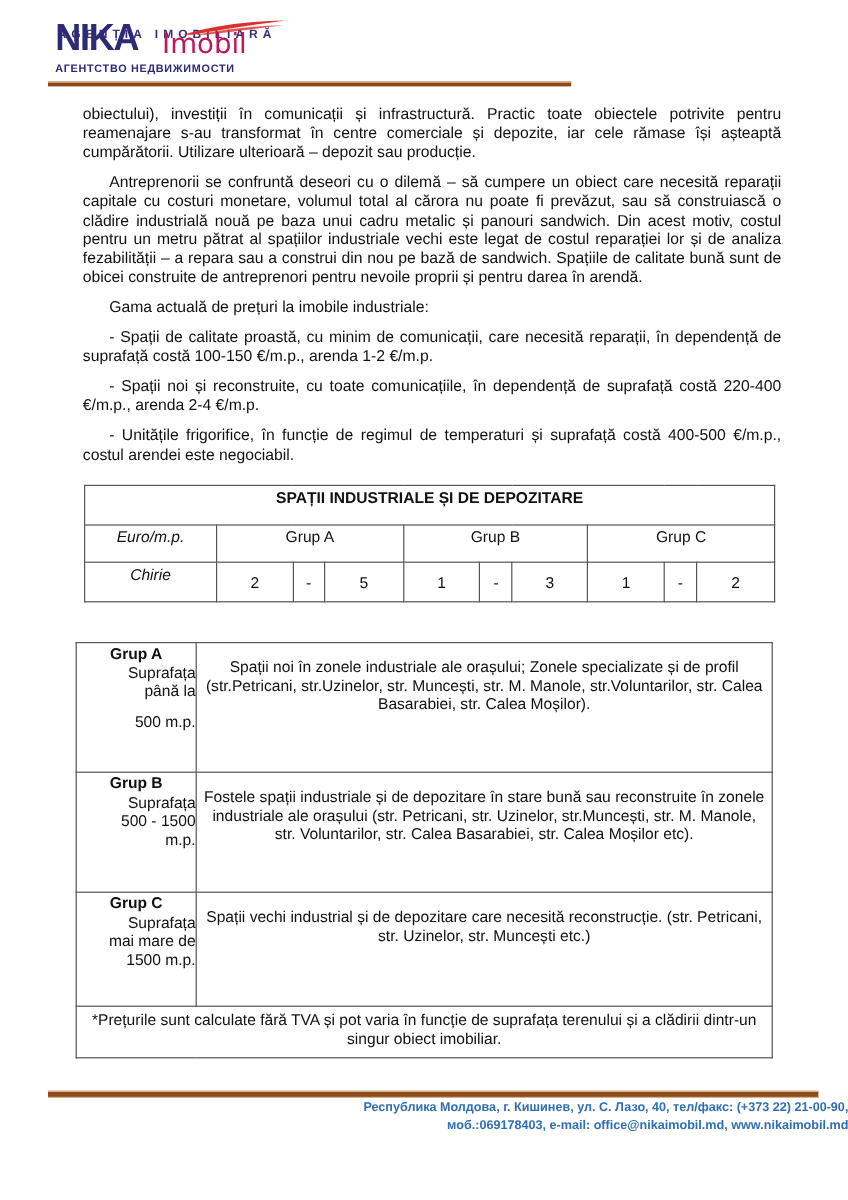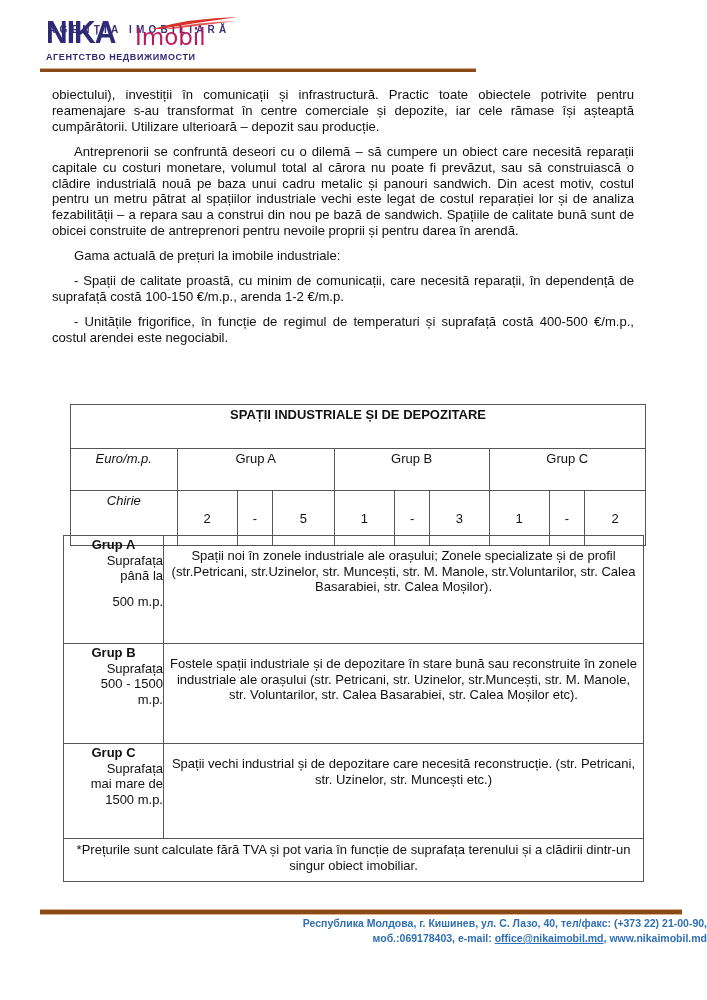--- a/index.html
+++ b/index.html
@@ -14,28 +14,28 @@
                color: #2e2a78; letter-spacing: -1px; font-family: "Liberation Sans", sans-serif; transform: scaleY(1.05); }
   .logo-imobil { position: absolute; left: 95px; top: 20px; font-size: 23px; color: #be185d;
                  font-family: "DejaVu Sans", sans-serif; letter-spacing: 0px; }
   .logo-swoosh { position: absolute; left: 110px; top: 12px; width: 90px; height: 14px; }
   .logo-bottom { position: absolute; left: 6px; top: 48px; font-size: 9px; font-weight: bold;
                  color: #2e2a78; letter-spacing: 0.6px; white-space: nowrap; }
   .header-rule { position: absolute; left: 40px; top: 68px; width: 436px; height: 3px;
                  background: #8a4a1a; border-top: 1px solid #d9b08a; }
 
   
-  .content { position: absolute; left: 52px; top: 87px; width: 582px; font-size: 13.1px; line-height: 15.9px; }
+  .content { position: absolute; left: 69px; top: 87px; width: 582px; font-size: 13.1px; line-height: 15.9px; }
   .content p { margin: 0 0 9px 0; text-align: justify; text-indent: 22px; }
   .content p.first { text-indent: 0; }
 
   
   .price-table { position: absolute; left: 70px; top: 404px; width: 576px; border-collapse: collapse;
                  font-size: 13px; }
-  .price-table td { border: 1px solid #555; text-align: center; height: 24px; padding: 15px; }
+  .price-table td { border: 1px solid #555; text-align: center; height: 24px; padding: 4px; }
   .price-table .title-cell { font-weight: bold; height: 26px; vertical-align: top; padding-top: 2px; }
   .price-table .italic { font-style: italic; }
   .price-table .group-cell { vertical-align: top; padding-top: 2px; height: 24px; }
   .price-table .row-label { vertical-align: top; padding-top: 2px; }
 
   
   .groups-table { position: absolute; left: 63px; top: 535px; width: 581px; border-collapse: collapse;
                   font-size: 13px; line-height: 15.5px; }
   .groups-table td { border: 1px solid #555; padding: 0; }
   .groups-table .g-left { width: 99px; text-align: center; vertical-align: top; padding-top: 1px; }
@@ -46,21 +46,21 @@
   .groups-table .row-b td { height: 75px; }
   .groups-table .row-c td { height: 70px; }
   .groups-table .row-note td { height: 39px; text-align: center; vertical-align: top; padding-top: 3px; }
   .spacer { display: block; height: 10px; }
 
   
   .footer-rule { position: absolute; left: 40px; top: 909px; width: 642px; height: 4px;
                  background: #8a4a1a; border-top: 1px solid #d9b08a; border-bottom: 1px solid #d9b08a; }
   .footer-text { position: absolute; left: 0; top: 916px; width: 707px; text-align: right;
                  font-size: 10.5px; line-height: 15px; font-weight: bold; color: #2f6fb3; }
-  .footer-text a { color: #2f6fb3; text-decoration: underline; }
+  .footer-text a { color: #2f6fb3; }
 </style>
 </head>
 <body>
 
 <div class="logo">
   <div class="logo-top">AGENȚIA IMOBILIARĂ</div>
   <div class="logo-nika">NIKA</div>
   <svg class="logo-swoosh" viewBox="0 0 90 14">
     <path d="M2 13 Q40 2 88 1 Q50 6 10 13 Z" fill="#d9312b"></path>
     <path d="M14 13 Q48 6 86 5 Q55 9 22 13 Z" fill="#d9312b" opacity="0.8"></path>
@@ -68,20 +68,21 @@
   <div class="logo-imobil">Imobil</div>
   <div class="logo-bottom">АГЕНТСТВО НЕДВИЖИМОСТИ</div>
 </div>
 <div class="header-rule"></div>
 
 <div class="content">
   <p class="first">obiectului), investiții în comunicații și infrastructură. Practic toate obiectele potrivite pentru reamenajare s-au transformat în centre comerciale și depozite, iar cele rămase își așteaptă cumpărătorii. Utilizare ulterioară – depozit sau producție.</p>
   <p>Antreprenorii se confruntă deseori cu o dilemă – să cumpere un obiect care necesită reparații capitale cu costuri monetare, volumul total al cărora nu poate fi prevăzut, sau să construiască o clădire industrială nouă pe baza unui cadru metalic și panouri sandwich. Din acest motiv, costul pentru un metru pătrat al spațiilor industriale vechi este legat de costul reparației lor și de analiza fezabilității – a repara sau a construi din nou pe bază de sandwich. Spațiile de calitate bună sunt de obicei construite de antreprenori pentru nevoile proprii și pentru darea în arendă.</p>
   <p>Gama actuală de prețuri la imobile industriale:</p>
   <p>- Spații de calitate proastă, cu minim de comunicații, care necesită reparații, în dependență de suprafață costă 100-150 €/m.p., arenda 1-2 €/m.p.</p>
+  <p>- Spații noi și reconstruite, cu toate comunicațiile, în dependență de suprafață costă 220-400 €/m.p., arenda 2-4 €/m.p.</p>
   <p>- Unitățile frigorifice, în funcție de regimul de temperaturi și suprafață costă 400-500 €/m.p., costul arendei este negociabil.</p>
 </div>
 
 <table class="price-table">
   <colgroup>
     <col style="width:110px">
       <col style="width:64px">
       <col style="width:26px">
       <col style="width:66px">
     <col style="width:64px">

